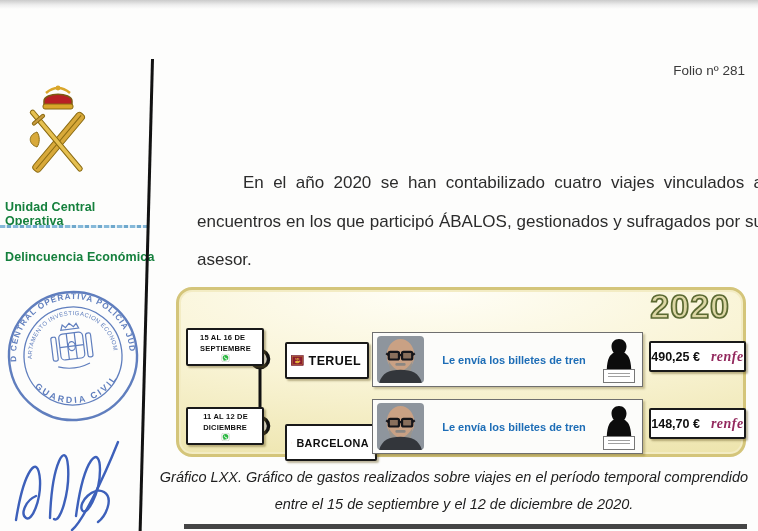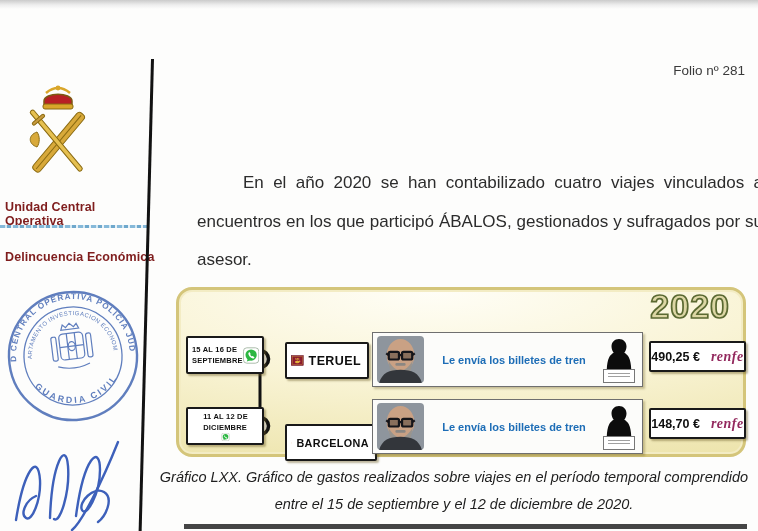--- a/index.html
+++ b/index.html
@@ -8,21 +8,21 @@
     background:#fdfdfc; overflow:hidden;
     font-family:"Liberation Sans", sans-serif; color:#222;
   }
   .scan-top { position:absolute; top:0; left:0; right:0; height:9px;
     background:linear-gradient(180deg,#cbcbcb 0%, #eeeeee 55%, rgba(255,255,255,0) 100%); }
   .folio { position:absolute; top:63px; right:13px; font-size:13.5px; color:#3a3a3a; }
 
   
   .emblem { position:absolute; left:20px; top:80px; }
   .org-title { position:absolute; left:0; width:150px; padding-left:5px;
-    font-weight:bold; font-size:12.5px; color:#7f1d1d; letter-spacing:.1px; }
+    font-weight:bold; font-size:12.5px; color:#15803d; letter-spacing:.1px; }
   .unit { top:200px; }
   .dept { top:250px; }
   .sidebar-divider { position:absolute; left:0; top:225px; width:147px; height:3px;
     background:repeating-linear-gradient(90deg,#86b9d9 0 5px,#d3e8f3 5px 7px,#6fa8cc 7px 11px,#e8f2f8 11px 13px); }
   .stamp { position:absolute; left:0px; top:280px; transform:rotate(-7deg); }
   .signature { position:absolute; left:2px; top:422px; }
   .vrule { position:absolute; left:151px; top:59px; width:2.6px; height:474px;
     background:#121212; transform-origin:top center; transform:rotate(1.5deg); }
 
   
@@ -37,21 +37,21 @@
     box-shadow:inset 0 0 0 2px #f3ecc4; }
   .year { position:absolute; top:-3px; right:13px;
     font-size:34px; font-weight:800; letter-spacing:1px;
     color:#dcd6a4; -webkit-text-stroke:1.7px #5a6931; }
   .timeline-svg { position:absolute; left:65px; top:52px; }
 
   .date-badge { position:absolute; left:7px; width:78px; height:38px; background:#fff;
     border:2px solid #191919; border-radius:2px; box-shadow:2px 2px 2px rgba(110,95,40,.45);
     display:flex; align-items:center; justify-content:space-between;
     padding:2px 3px 2px 4px; box-sizing:border-box; }
-  .r1 .date-badge { top:46px; } .r2 .date-badge { top:117px;flex-direction:column; }
+  .r1 .date-badge { top:38px;flex-direction:column; } .r2 .date-badge { top:117px;flex-direction:column; }
   .date-lines { font-size:7.5px; font-weight:bold; line-height:11px; letter-spacing:.2px; color:#101010; }
 
   .city-badge { position:absolute; left:106px; height:37px; background:#fff;
     border:2px solid #191919; border-radius:2px; box-shadow:2px 2px 2px rgba(110,95,40,.45);
     display:flex; align-items:center; gap:5px; padding:3px 6px 3px 4px; box-sizing:border-box; }
   .r1 .city-badge { top:52px; width:84px; } .r2 .city-badge { top:134px; width:92px; }
   .city-label { font-weight:bold; font-size:12.5px; color:#0e0e0e; letter-spacing:.4px; }
   .r2 .city-label { font-size:10.8px; }
 
   .msg-box { position:absolute; left:193px; width:271px; height:55px; background:#fcfcfa;

